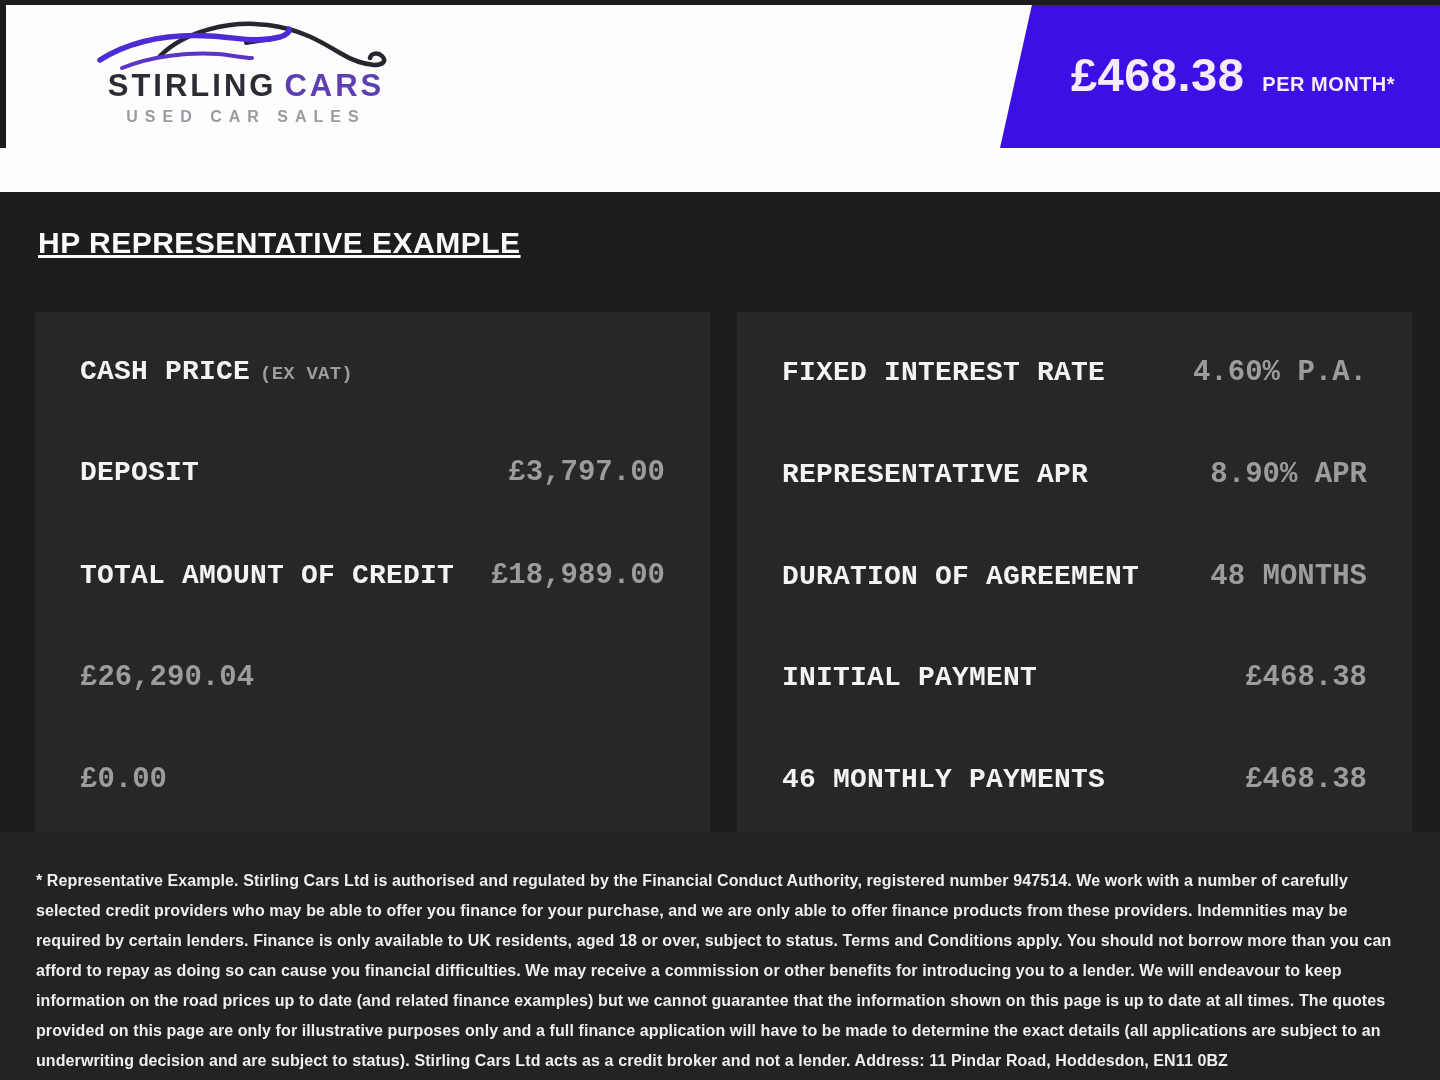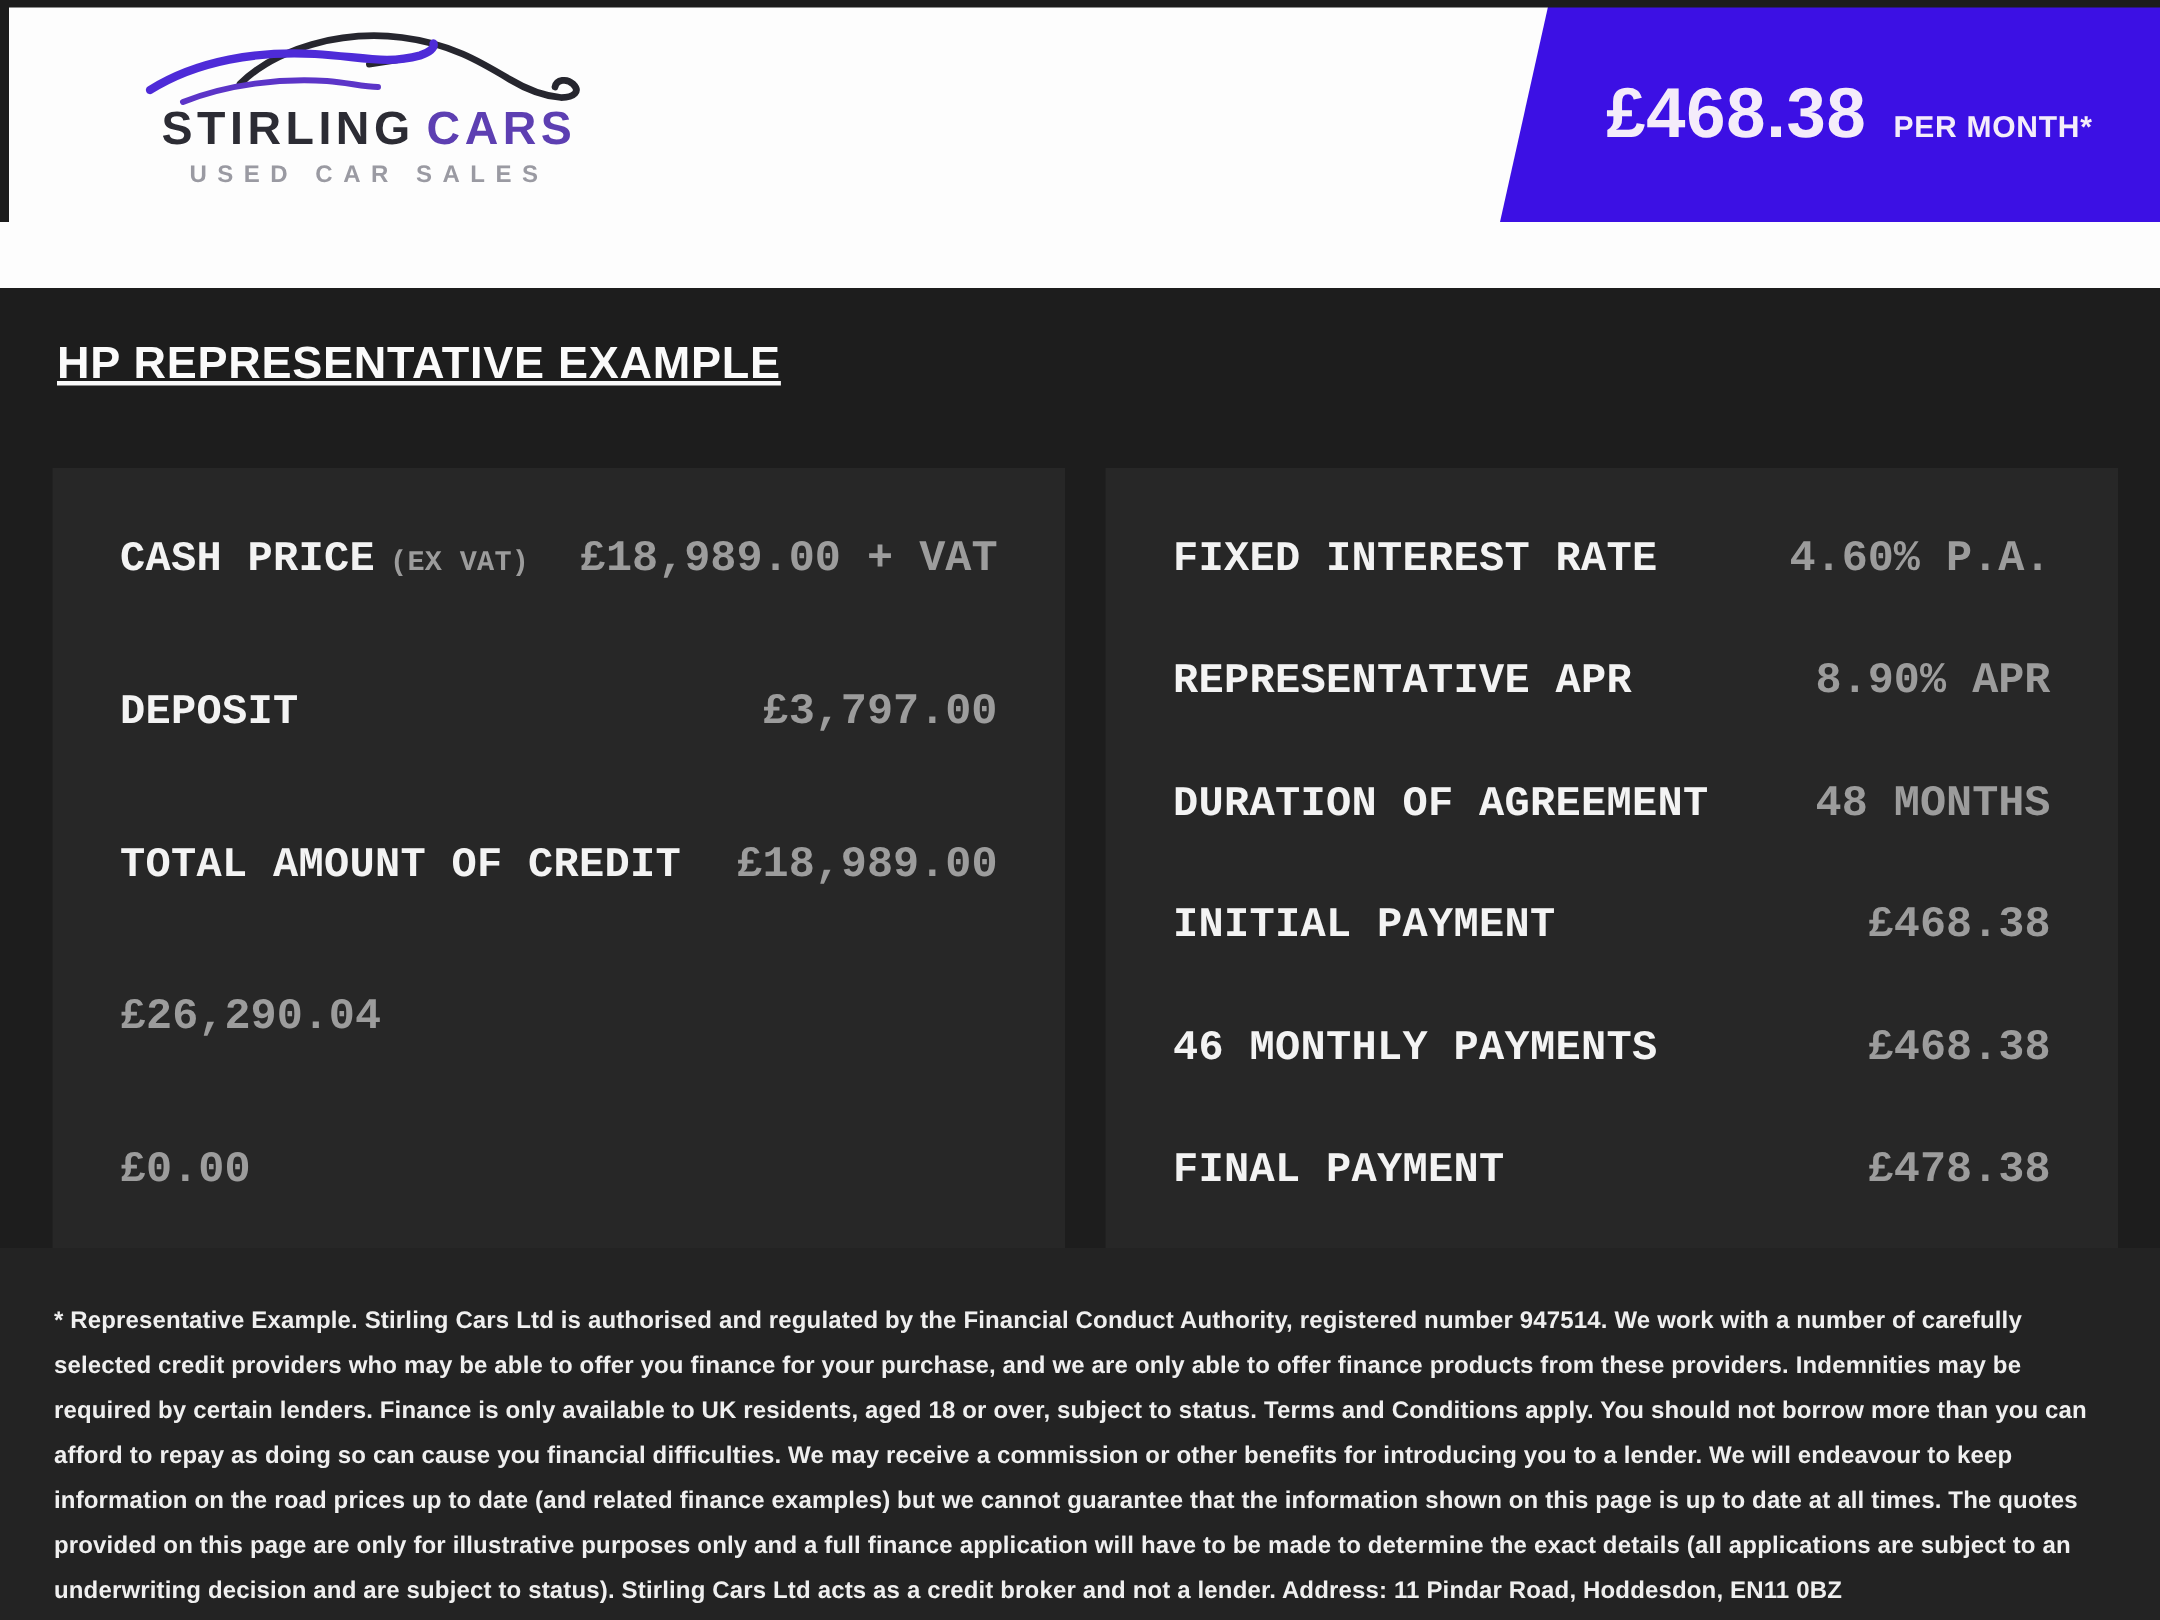--- a/index.html
+++ b/index.html
@@ -114,21 +114,20 @@
   </header>
 
   <main class="main">
     <h1 class="page-title">HP REPRESENTATIVE EXAMPLE</h1>
 
     <div class="panels">
 
       <section class="panel">
         <div class="row">
           <div class="row-label"><span>CASH PRICE</span><span class="row-note">(EX VAT)</span></div>
-          <div class="row-value">£18,989.00 + VAT</div>
         </div>
         <div class="row">
           <div class="row-label">DEPOSIT</div>
           <div class="row-value">£3,797.00</div>
         </div>
         <div class="row">
           <div class="row-label">TOTAL AMOUNT OF CREDIT</div>
           <div class="row-value">£18,989.00</div>
         </div>
         <div class="row">
@@ -153,24 +152,20 @@
           <div class="row-value">48 MONTHS</div>
         </div>
         <div class="row">
           <div class="row-label">INITIAL PAYMENT</div>
           <div class="row-value">£468.38</div>
         </div>
         <div class="row">
           <div class="row-label">46 MONTHLY PAYMENTS</div>
           <div class="row-value">£468.38</div>
         </div>
-        <div class="row">
-          <div class="row-label">FINAL PAYMENT</div>
-          <div class="row-value">£478.38</div>
-        </div>
       </section>
 
     </div>
   </main>
 
   <footer class="footer">
     <p class="disclaimer">* Representative Example. Stirling Cars Ltd is authorised and regulated by the Financial Conduct Authority, registered number 947514. We work with a number of carefully selected credit providers who may be able to offer you finance for your purchase, and we are only able to offer finance products from these providers. Indemnities may be required by certain lenders. Finance is only available to UK residents, aged 18 or over, subject to status. Terms and Conditions apply. You should not borrow more than you can afford to repay as doing so can cause you financial difficulties. We may receive a commission or other benefits for introducing you to a lender. We will endeavour to keep information on the road prices up to date (and related finance examples) but we cannot guarantee that the information shown on this page is up to date at all times. The quotes provided on this page are only for illustrative purposes only and a full finance application will have to be made to determine the exact details (all applications are subject to an underwriting decision and are subject to status). Stirling Cars Ltd acts as a credit broker and not a lender. Address: 11 Pindar Road, Hoddesdon, EN11 0BZ</p>
   </footer>
 
 </div>

